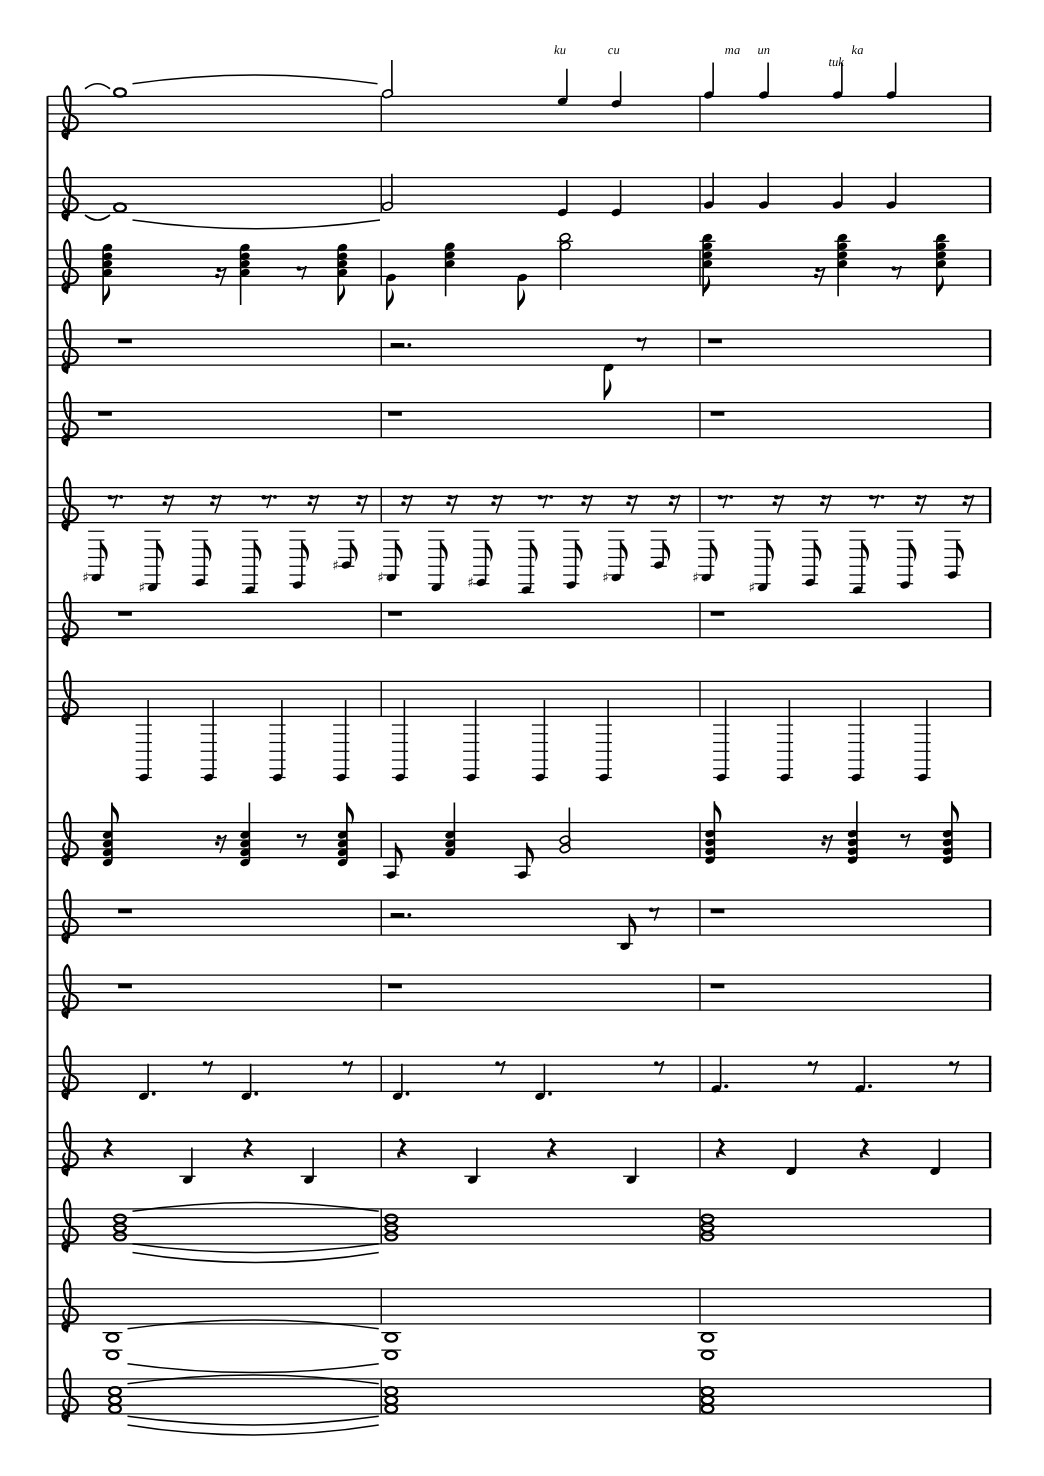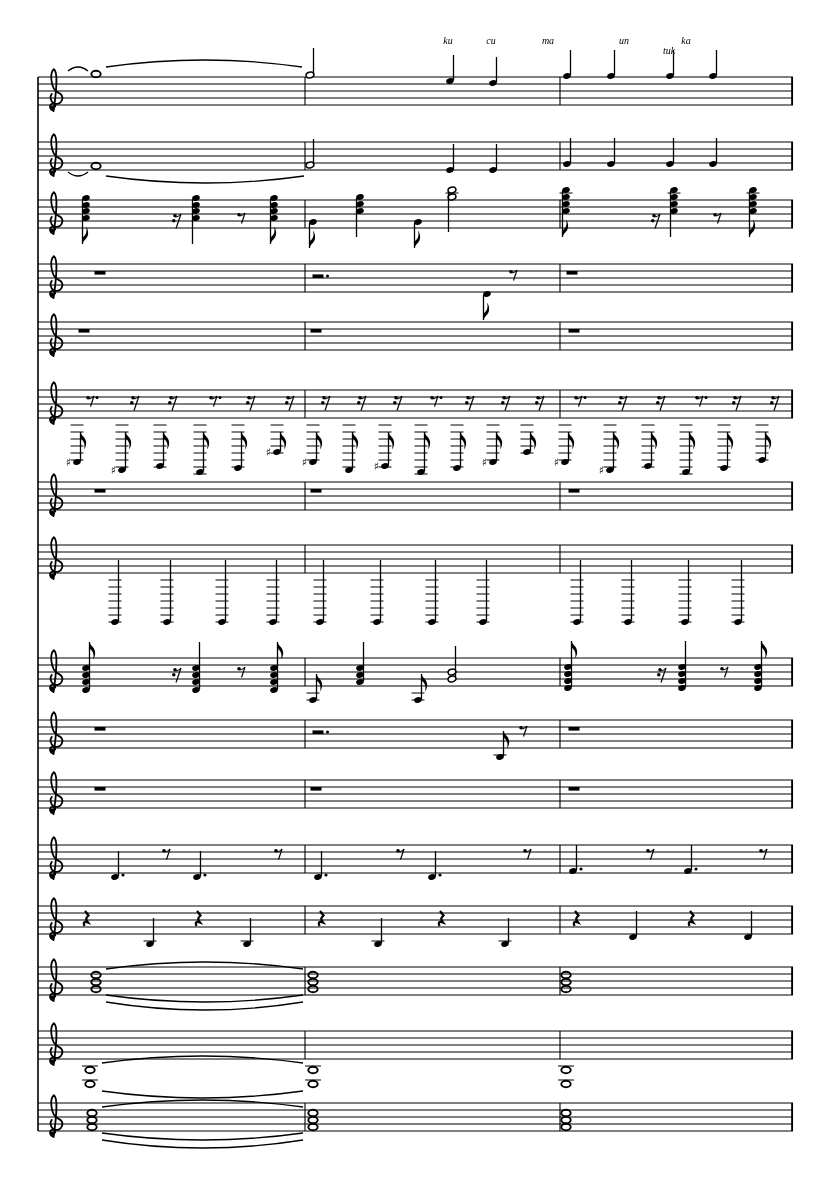--- a/index.html
+++ b/index.html
@@ -875,18 +875,18 @@
         <ellipse cx="313" cy="1120" rx="4.7" ry="3.3" fill="none" stroke="#000000" stroke-width="1.9"></ellipse>
         <ellipse cx="313" cy="1127" rx="4.7" ry="3.3" fill="none" stroke="#000000" stroke-width="1.9"></ellipse>
         <ellipse cx="566" cy="1113" rx="4.7" ry="3.3" fill="none" stroke="#000000" stroke-width="1.9"></ellipse>
         <ellipse cx="566" cy="1120" rx="4.7" ry="3.3" fill="none" stroke="#000000" stroke-width="1.9"></ellipse>
         <ellipse cx="566" cy="1127" rx="4.7" ry="3.3" fill="none" stroke="#000000" stroke-width="1.9"></ellipse>
       </g>
     </svg>
   <div id="lyrics-layer">
       <div class="lyric" style="left: 448px; top: 35px;">ku</div>
       <div class="lyric" style="left: 491px; top: 35px;">cu</div>
-      <div class="lyric" style="left: 548px; top: 35px;">ma</div>
-      <div class="lyric" style="left: 624px; top: 35px;">un</div>
+      <div class="lyric" style="left: 586px; top: 35px;">ma</div>
+      <div class="lyric" style="left: 611px; top: 35px;">un</div>
       <div class="lyric" style="left: 669px; top: 45px;">tuk</div>
       <div class="lyric" style="left: 686px; top: 35px;">ka</div>
     </div>
 </div>
 
 </body></html>

